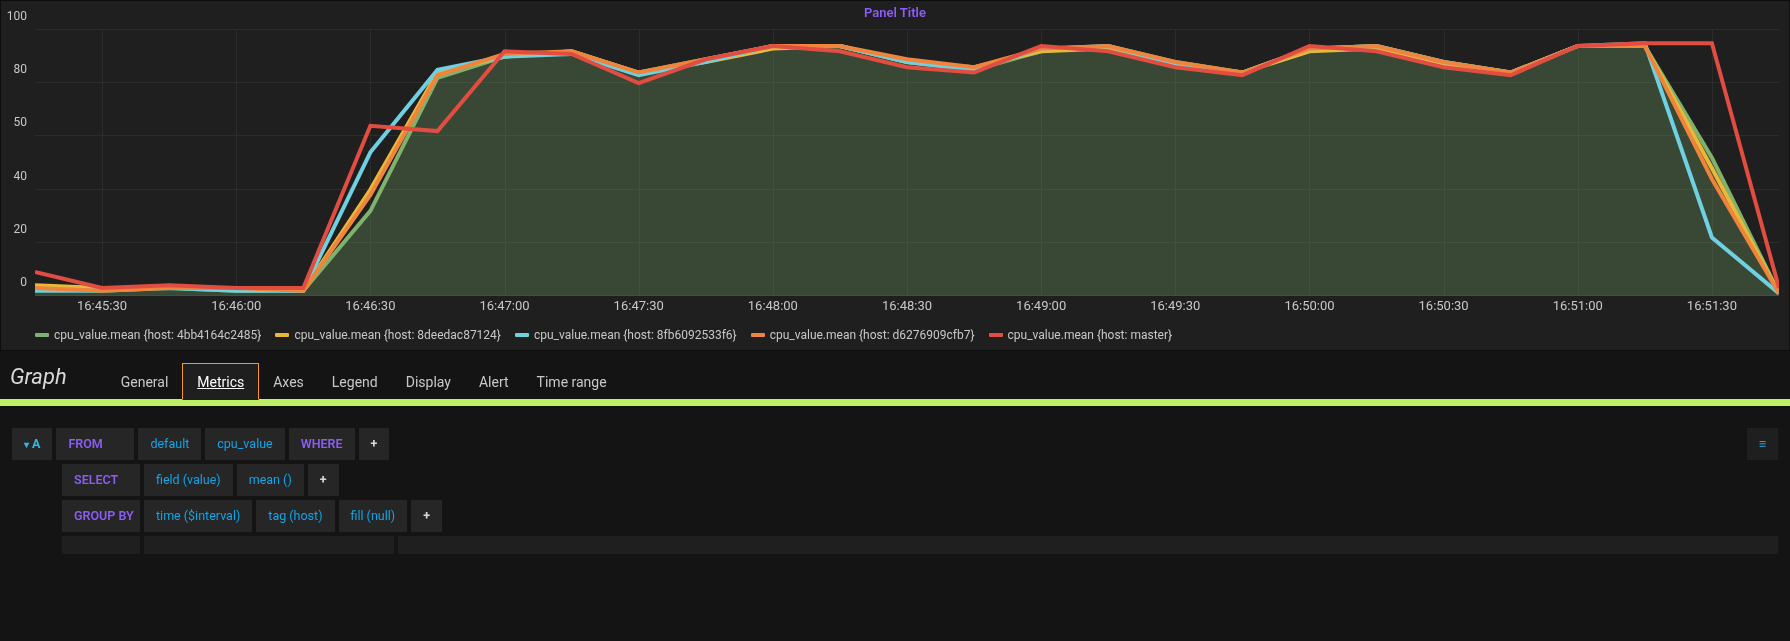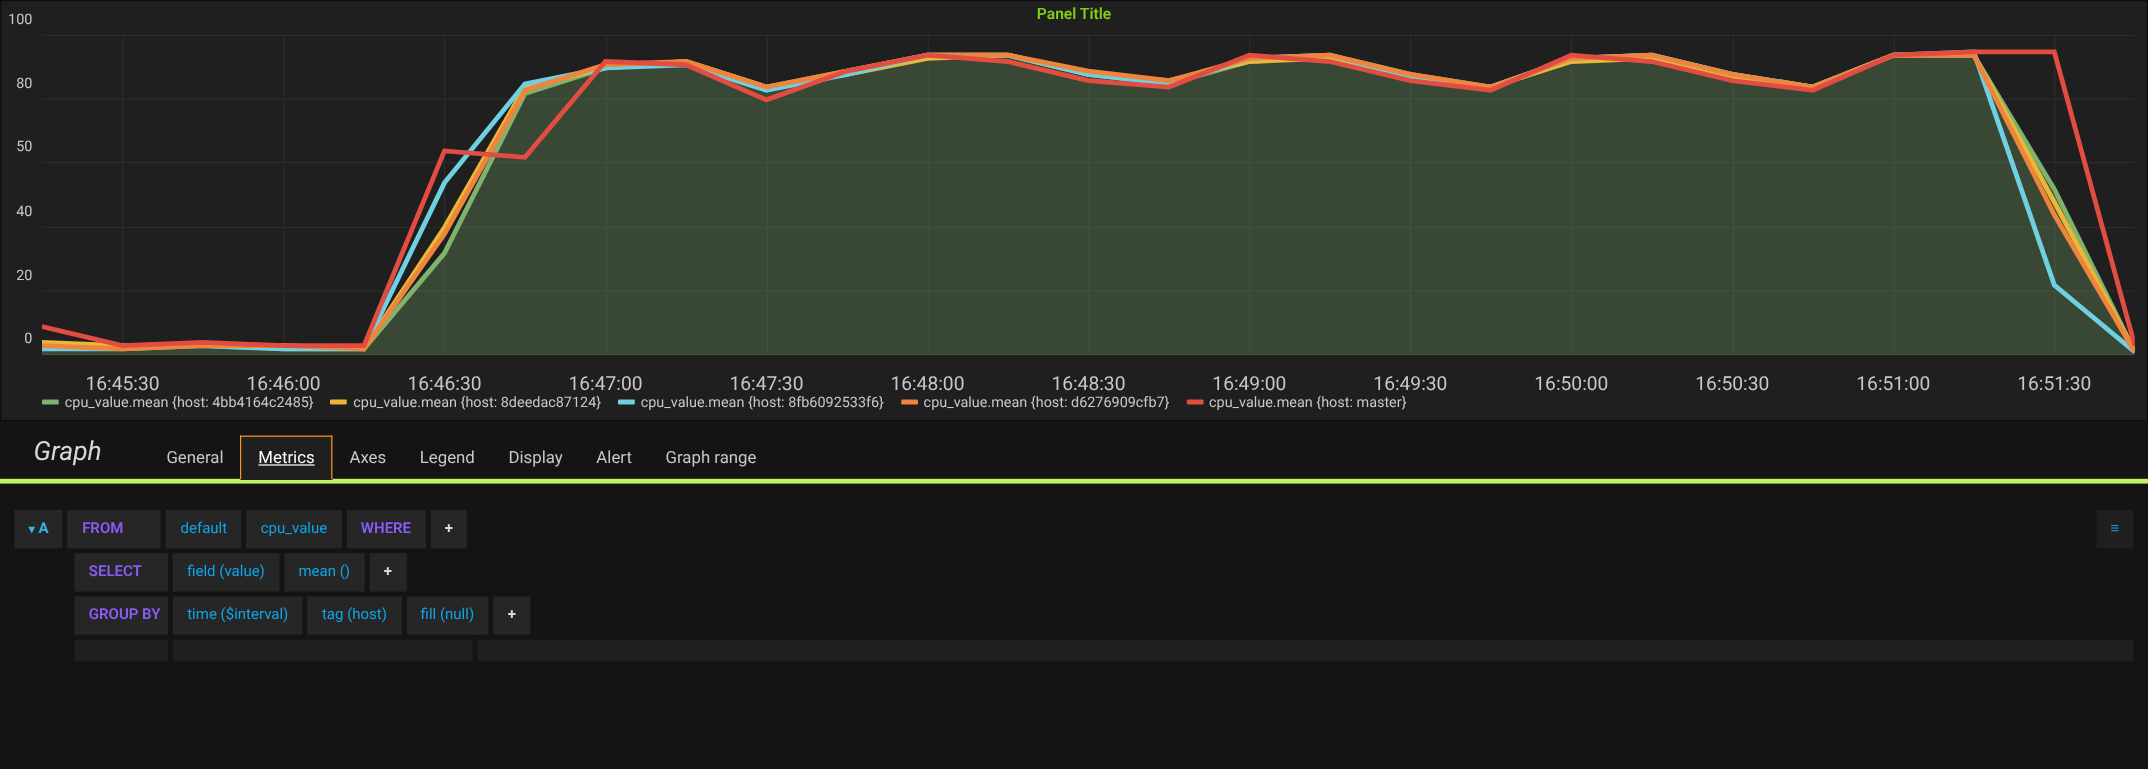--- a/index.html
+++ b/index.html
@@ -1,34 +1,34 @@
 <!DOCTYPE html>
 <html><head>
 <meta charset="utf-8">
 <style>
   html,body{margin:0;padding:0;background:#141414;color:#d8d9da;font-family:Roboto,"Helvetica Neue",Arial,sans-serif;font-size:13px;}
   *{box-sizing:border-box;}
   .panel{background:#1f1f1f;border:1px solid #0d0d0d;margin:0;padding:0;}
-  .panel-title{text-align:center;font-weight:600;color:#84cc16;padding:4px 0 2px;font-size:13px;}
+  .panel-title{text-align:center;font-weight:600;color:#8b5cf6;padding:4px 0 2px;font-size:13px;}
   .chart-wrap{position:relative;height:300px;padding:4px 10px 0 10px;}
   .y-axis{position:absolute;left:4px;top:8px;bottom:26px;width:28px;}
   .y-tick{position:absolute;right:6px;font-size:12px;color:#c8c8c8;transform:translateY(-50%);margin-top:32px;}
   .plot{position:absolute;left:34px;right:10px;top:8px;bottom:26px;}
   .grid-line{position:absolute;background:#2c2c2c;}
   .grid-h{left:0;right:0;height:1px;}
   .grid-v{top:0;bottom:0;width:1px;}
   .x-axis{position:absolute;left:34px;right:10px;bottom:6px;height:18px;}
-  .x-tick{position:absolute;top:12px;font-size:16px;color:#c8c8c8;transform:translateX(-50%);}
+  .x-tick{position:absolute;top:0;font-size:13px;color:#c8c8c8;transform:translateX(-50%);}
   svg.series{position:absolute;inset:0;width:100%;height:100%;}
   .legend{padding:6px 10px 8px 34px;display:flex;flex-wrap:wrap;gap:14px;font-size:12px;color:#c8c8c8;}
   .legend-item{display:flex;align-items:center;gap:5px;cursor:pointer;}
   .swatch{width:14px;height:4px;border-radius:1px;}
   
   .editor{background:#141414;}
-  .editor-head{display:flex;align-items:flex-end;padding:12px 28px 0;gap:22px;border-bottom:4px solid #bef264;}
+  .editor-head{display:flex;align-items:flex-end;padding:12px 10px 0;gap:22px;border-bottom:7px solid #bef264;}
   .editor-title{font-style:italic;font-size:22px;color:#d8d9da;margin-right:18px;padding-bottom:10px;}
   .tab{padding:10px 14px 9px;color:#c8c8c8;cursor:pointer;font-size:14px;}
   .tab.active{background:#1f1f1f;border:1px solid #f79520;border-bottom:1px solid #1f1f1f;margin-bottom:-1px;color:#fff;text-decoration:underline;}
   .query-area{padding:22px 12px 8px;}
   .q-row{display:flex;align-items:stretch;gap:4px;margin-bottom:4px;}
   .chip{background:#262626;border:0;color:#0ea5e9;font-size:12.5px;padding:0 12px;height:32px;line-height:32px;white-space:nowrap;}
   .chip.dark{background:#1f1f1f;}
   .chip.kw{color:#8b5cf6;font-weight:600;text-transform:uppercase;}
   .chip.toggle{color:#33b5e5;font-weight:700;cursor:pointer;}
   .chip.plus{cursor:pointer;font-weight:700;color:#d8d9da;}
@@ -124,21 +124,21 @@
 <div class="editor">
   <div class="editor-head">
     <div class="editor-title">Graph</div>
     <div id="tabs" style="display:flex;align-items:flex-end;gap:0px;justify-content:flex-end;">
         <div class="tab">General</div>
         <div class="tab active">Metrics</div>
         <div class="tab">Axes</div>
         <div class="tab">Legend</div>
         <div class="tab">Display</div>
         <div class="tab">Alert</div>
-        <div class="tab">Graph range</div>
+        <div class="tab">Time range</div>
       </div>
   </div>
 
   <div class="query-area">
 
     <div class="q-row">
       <div class="chip toggle"><span style="font-size:10px;margin-right:3px;">▾</span><span>A</span></div>
       <div class="chip kw label-col">FROM</div>
       <div class="chip">default</div>
       <div class="chip">cpu_value</div>

